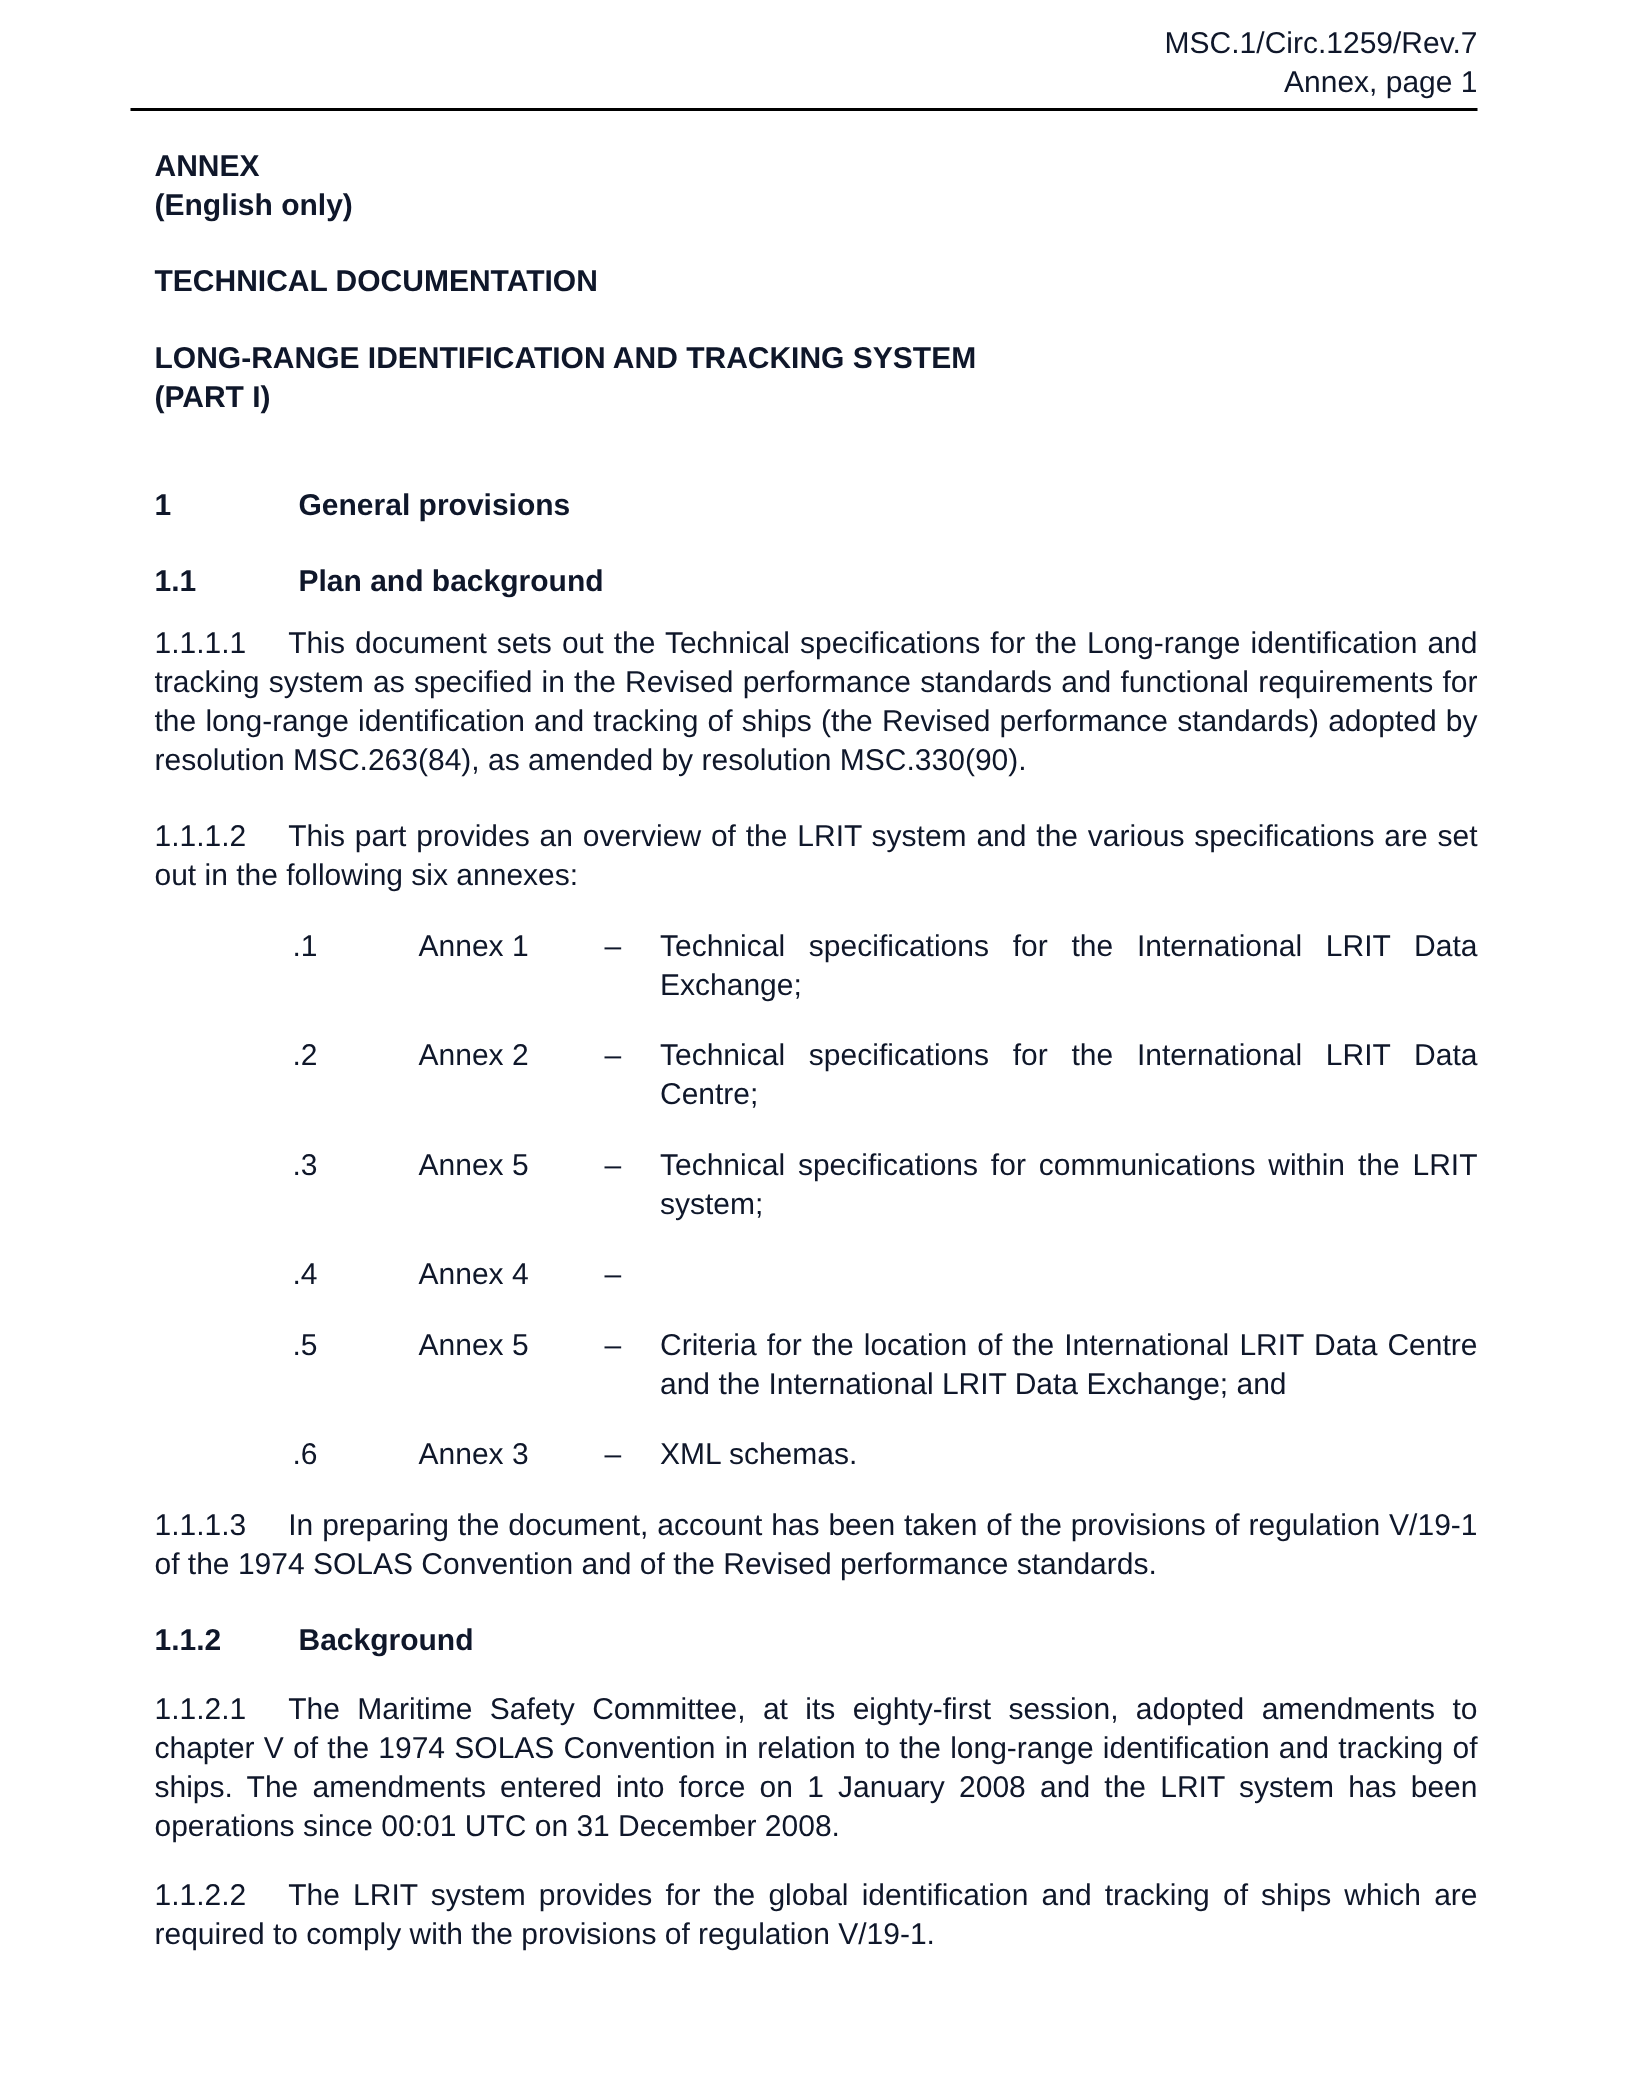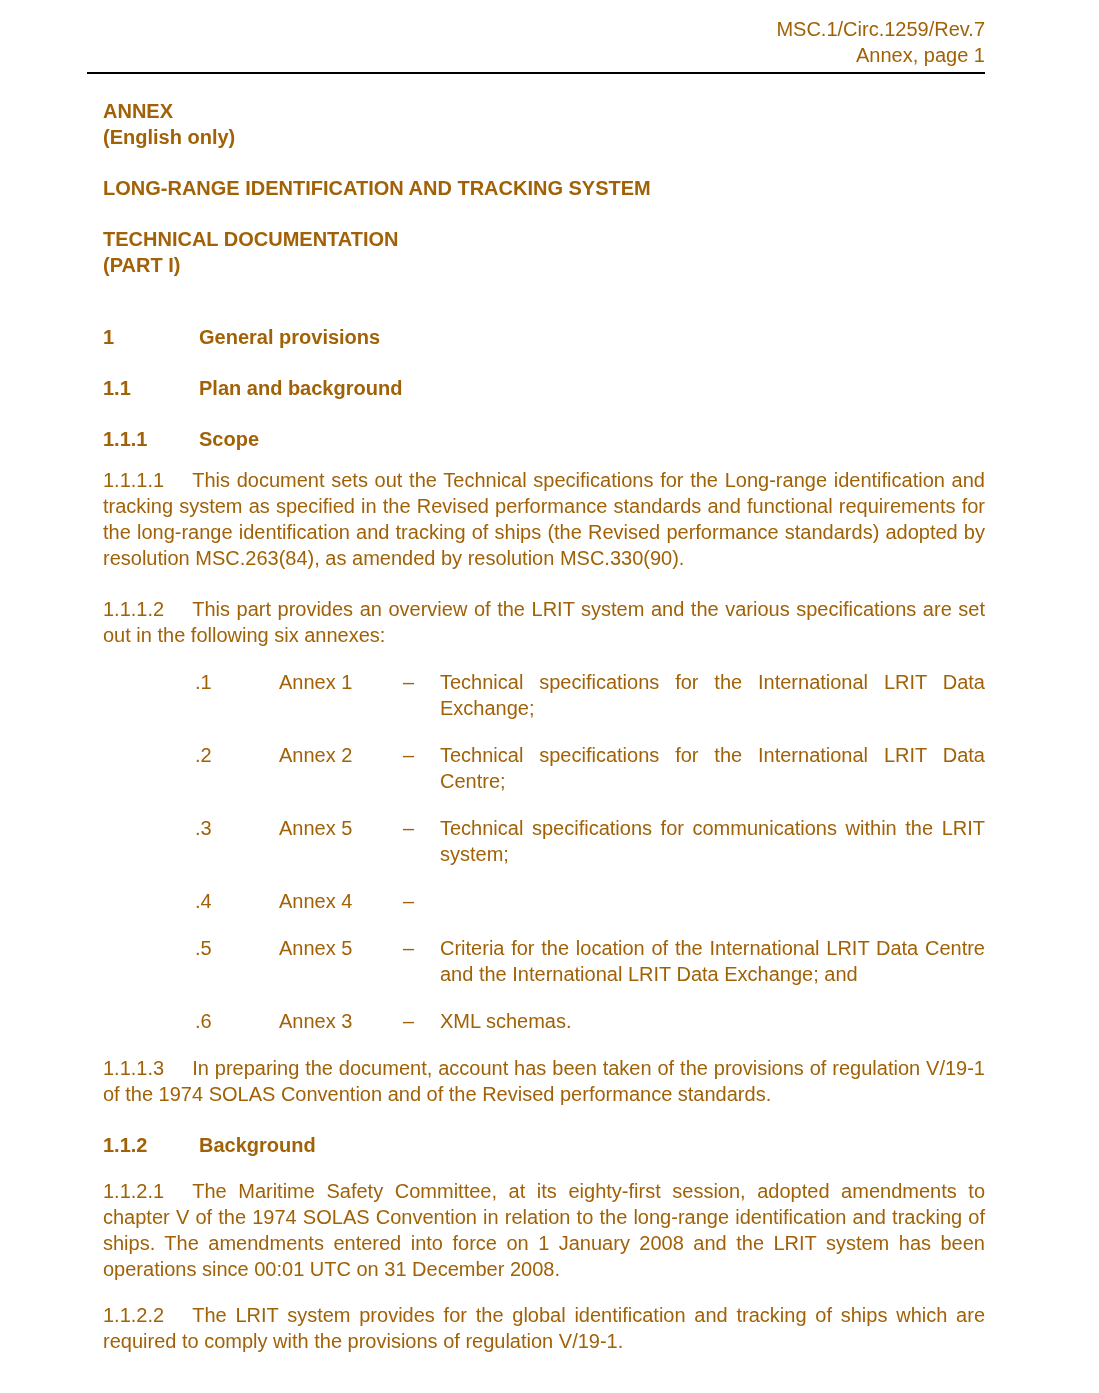--- a/index.html
+++ b/index.html
@@ -5,21 +5,21 @@
   html, body {
     margin: 0;
     padding: 0;
     background: #ffffff;
   }
   .page {
     position: relative;
     width: 1099px;
     height: 1393px;
     background: #ffffff;
-    color: #a16207;
+    color: #0f172a;
     font-family: "Liberation Sans", "DejaVu Sans", sans-serif;
     font-size: 20px;
     line-height: 26px;
     overflow: hidden;
   }
   
   .header {
     margin: 0 114px 0 87px;
     padding-top: 16px;
     padding-bottom: 4px;
@@ -73,35 +73,32 @@
 
 <div class="page">
 
   <div class="header">
     <div>MSC.1/Circ.1259/Rev.7</div>
     <div>Annex, page 1</div>
   </div>
 
   <div class="title-line mt-annex">ANNEX</div>
   <div class="title-line">(English only)</div>
+  <div class="title-line mt-doc">TECHNICAL DOCUMENTATION</div>
   <div class="title-line mt-system">LONG-RANGE IDENTIFICATION AND TRACKING SYSTEM</div>
-  <div class="title-line mt-doc">TECHNICAL DOCUMENTATION</div>
   <div class="title-line">(PART I)</div>
 
   <div class="heading first">
     <span class="hnum">1</span><span>General provisions</span>
   </div>
 
   <div class="heading">
     <span class="hnum">1.1</span><span>Plan and background</span>
   </div>
 
-  <div class="heading">
-    <span class="hnum">1.1.1</span><span>Scope</span>
-  </div>
 
   <div class="para tight">
     <span class="pnum">1.1.1.1</span><span>This document sets out the Technical specifications for the Long-range identification and tracking system as specified in the Revised performance standards and functional requirements for the long-range identification and tracking of ships (the Revised performance standards) adopted by resolution MSC.263(84), as amended by resolution MSC.330(90).</span>
   </div>
 
   <div class="para">
     <span class="pnum">1.1.1.2</span><span>This part provides an overview of the LRIT system and the various specifications are set out in the following six annexes:</span>
   </div>
 
   <div class="annex-item">

